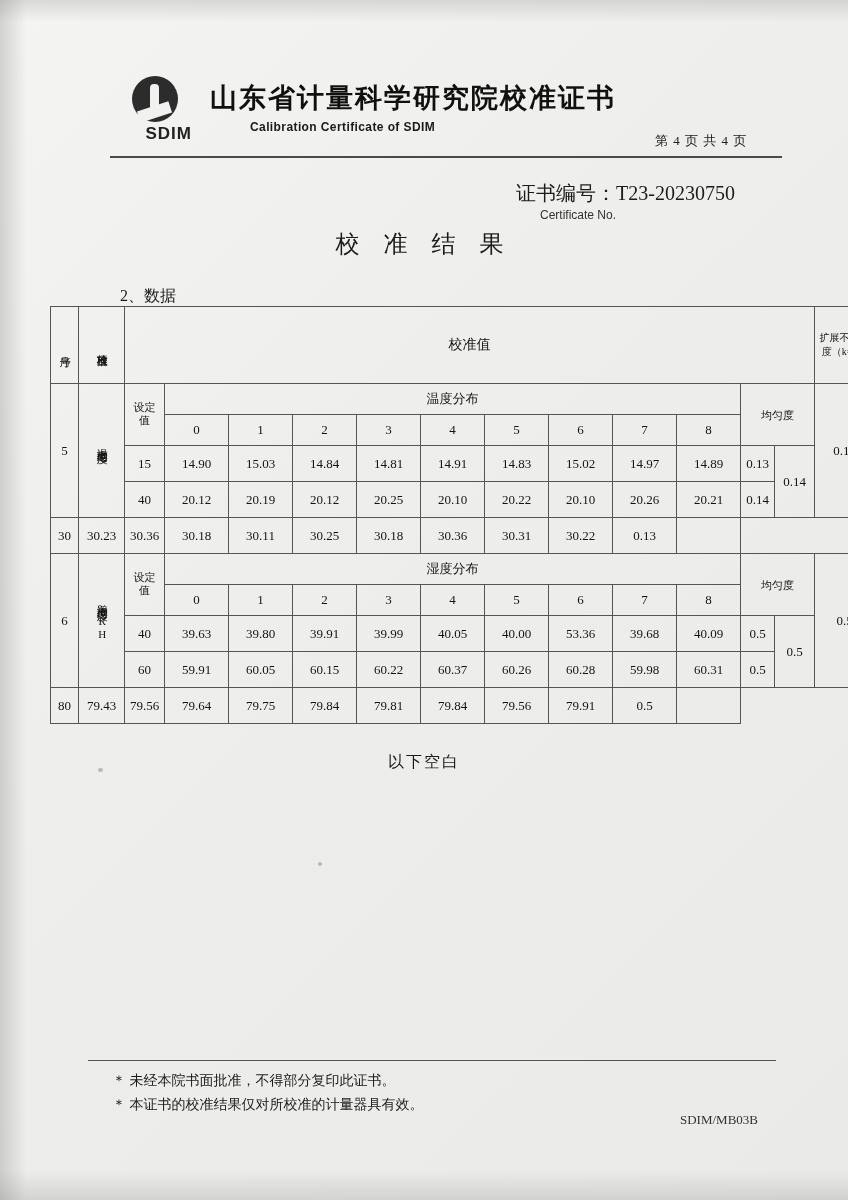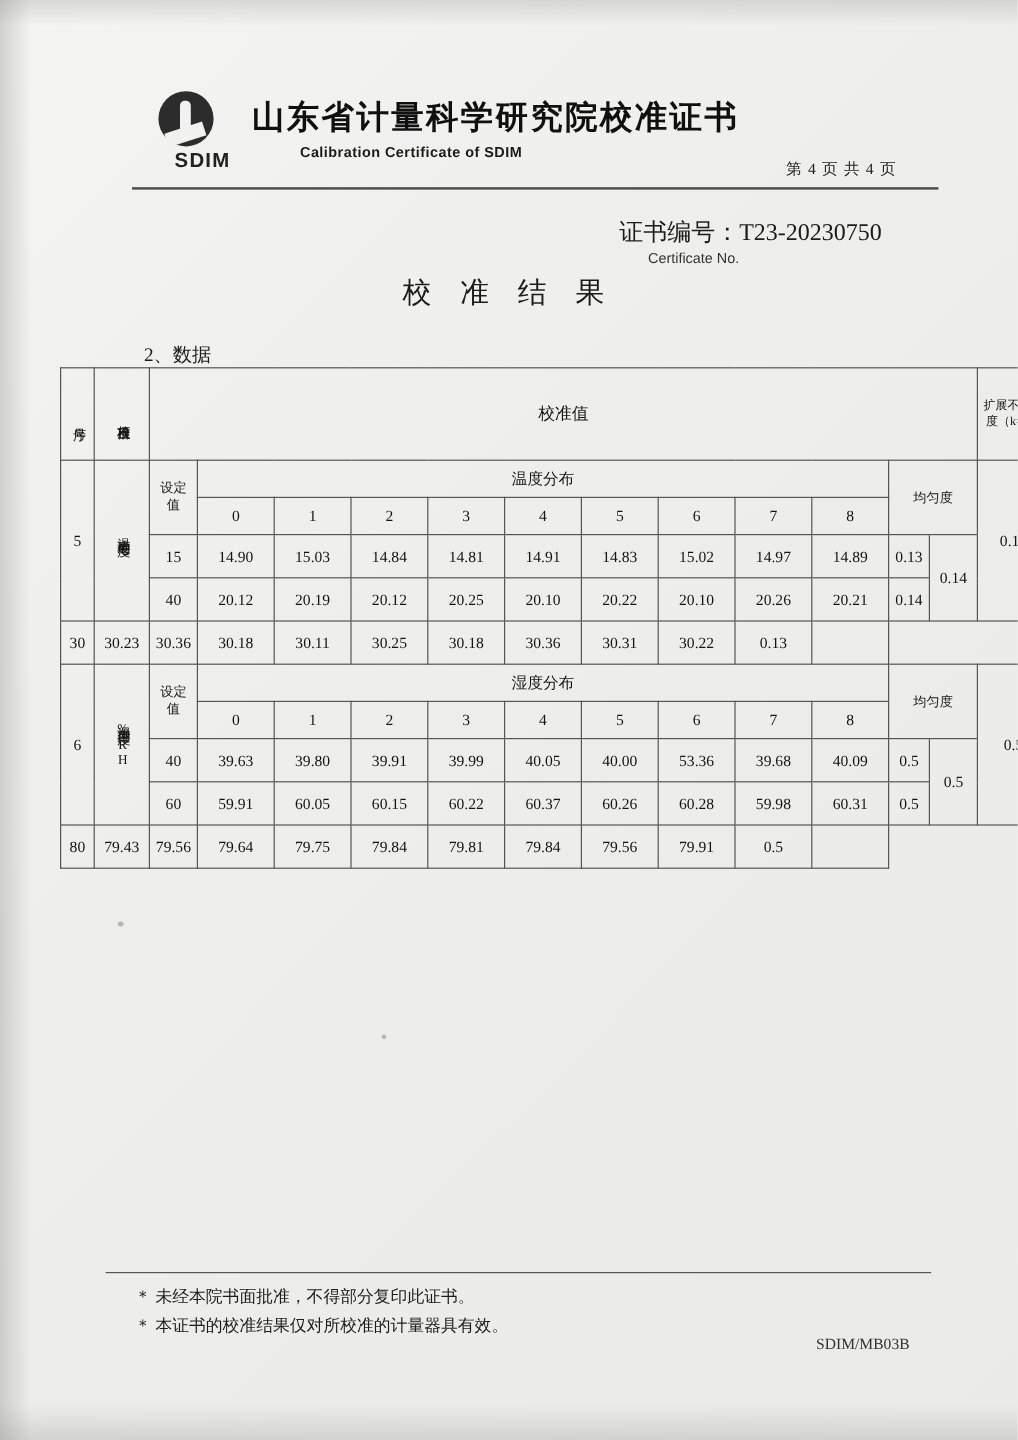--- a/index.html
+++ b/index.html
@@ -382,19 +382,20 @@
         <td>79.84</td>
         <td>79.56</td>
         <td>79.91</td>
         <td>0.5</td>
         <td></td>
       </tr>
     </tbody>
       </table>
   </div>
 
+  <div class="blank-note">以下空白</div>
 
   <div class="footer-rule"></div>
   <div class="fnote n2">＊ 本证书的校准结果仅对所校准的计量器具有效。</div>
   <div class="fnote n1">＊ 未经本院书面批准，不得部分复印此证书。</div>
   <div class="fcode">SDIM/MB03B</div>
 
 </div>
 
 </body></html>

